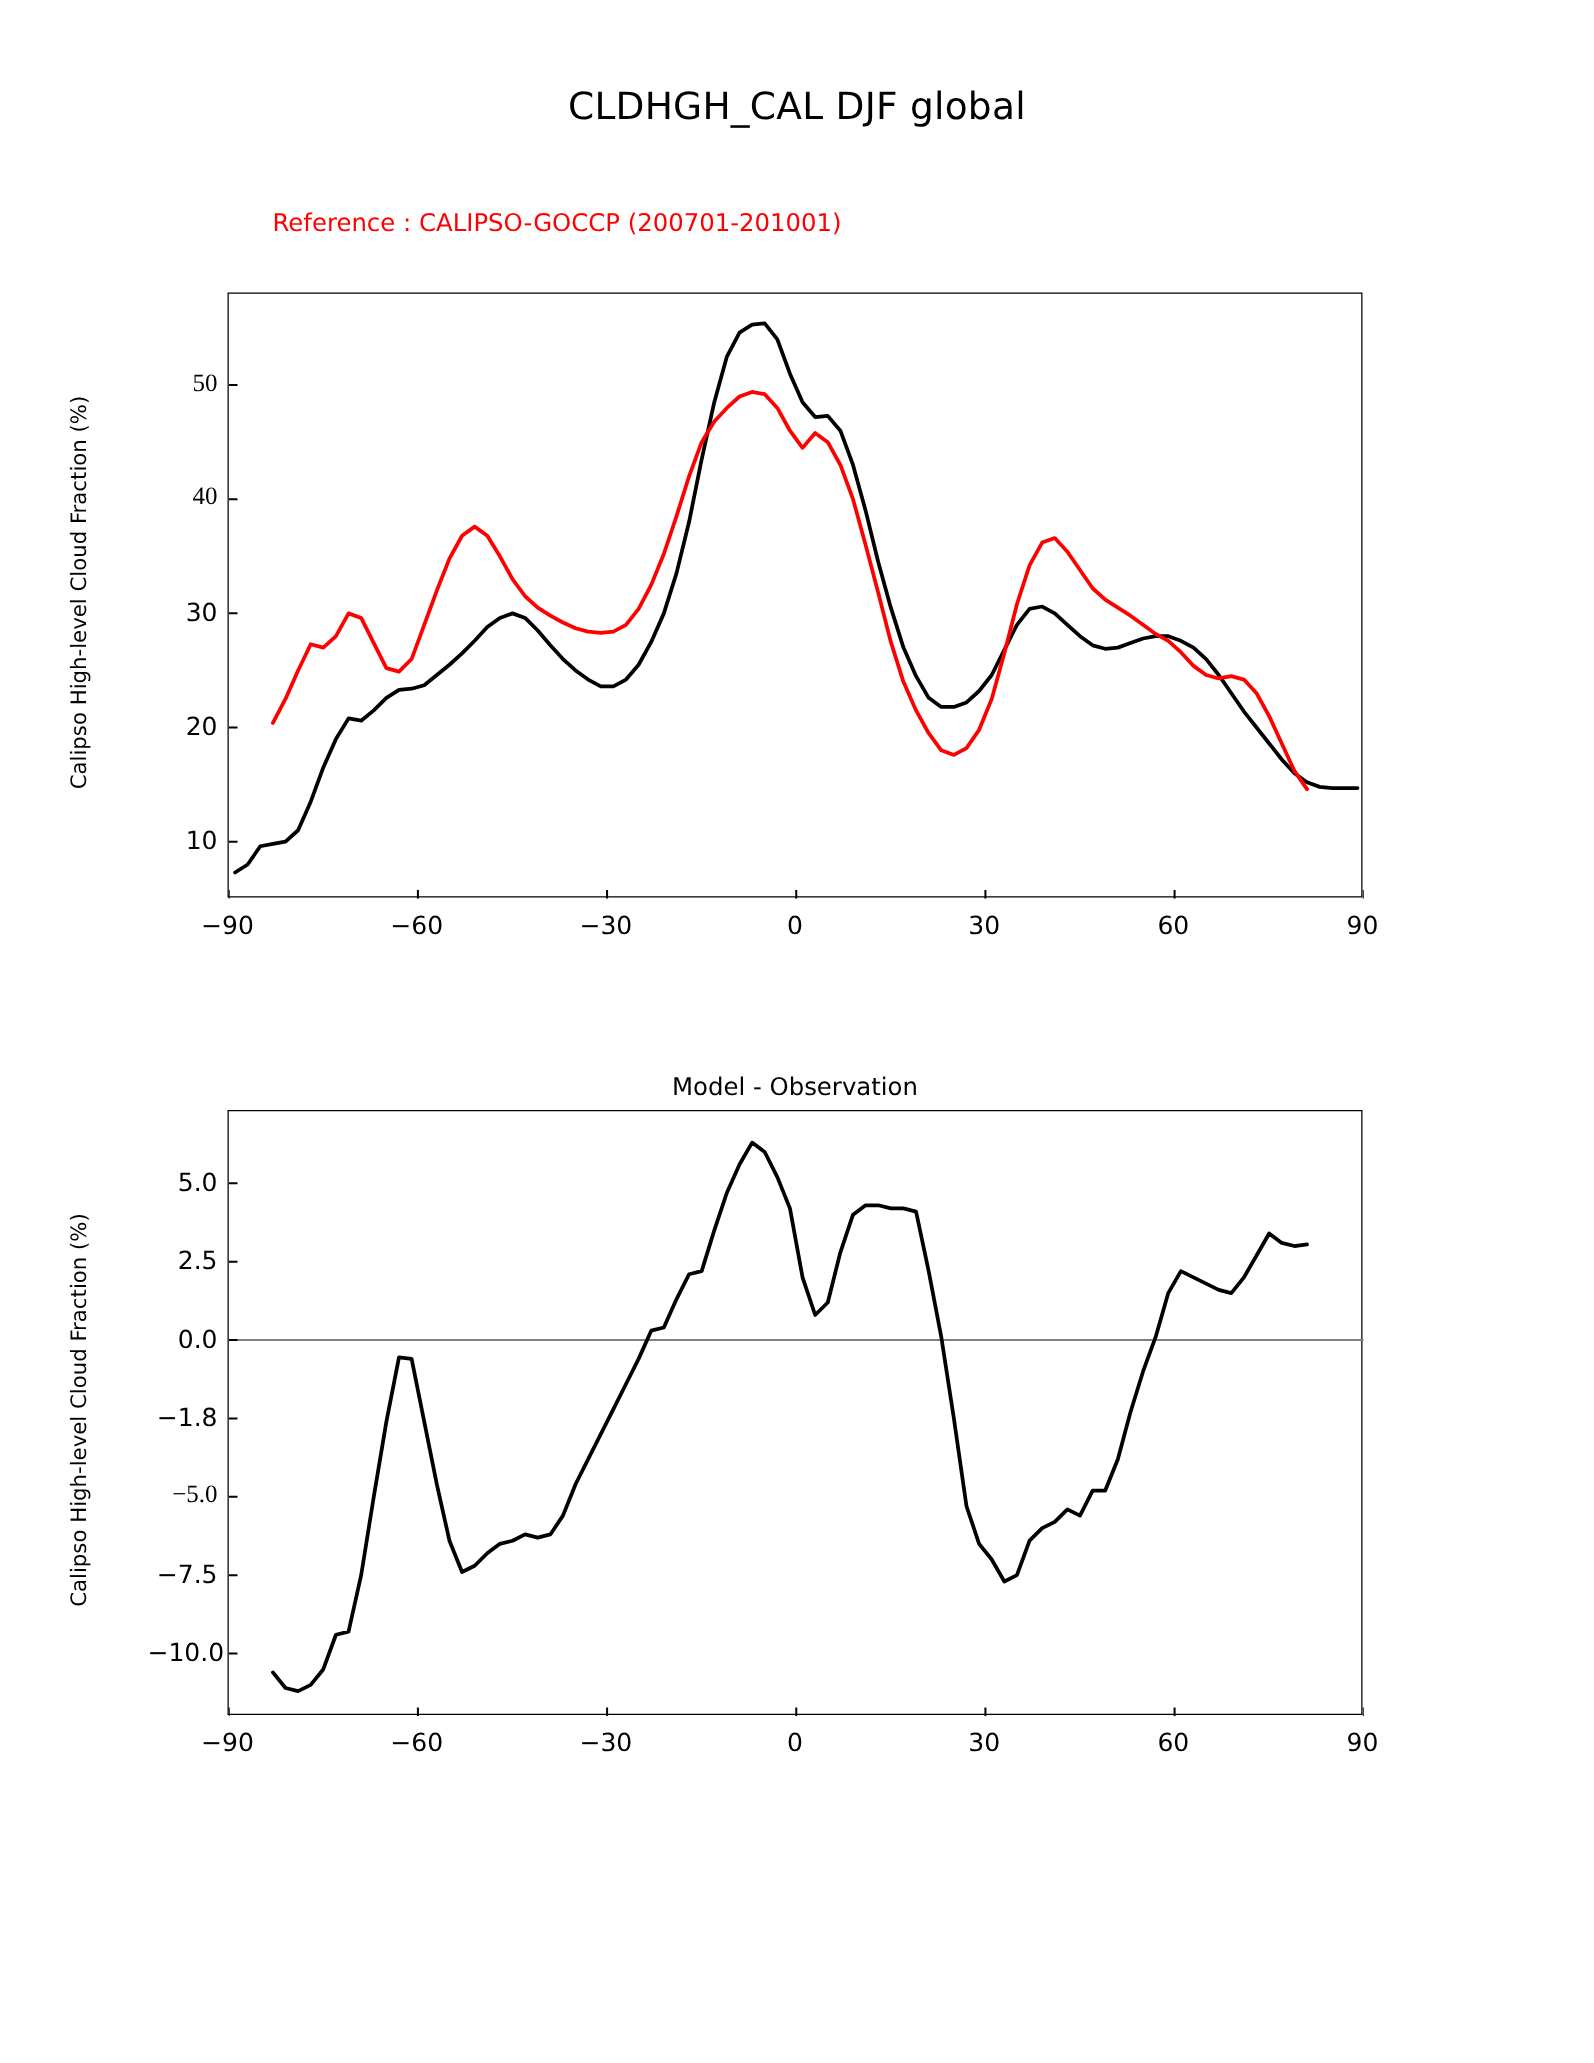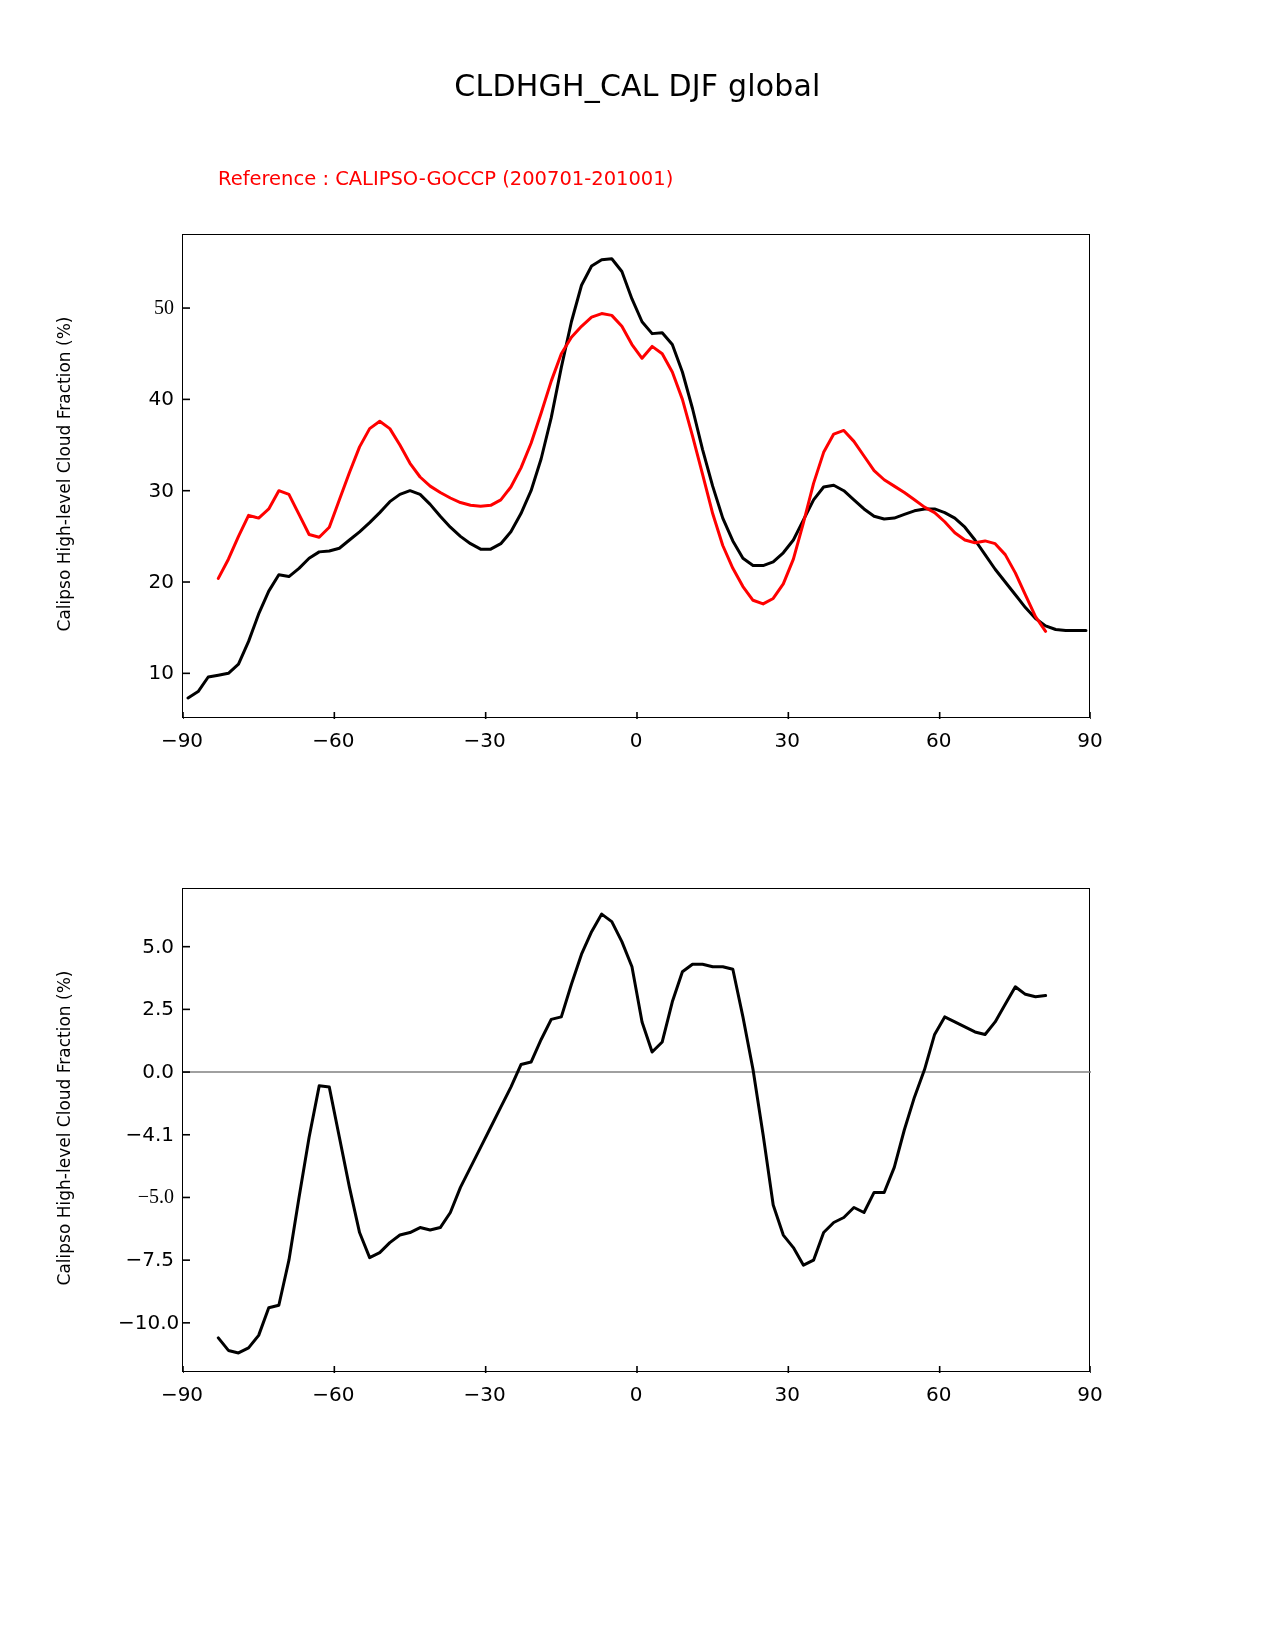--- a/index.html
+++ b/index.html
@@ -111,25 +111,26 @@
   <div class="tick-label-x" style="left: 182px; top: 728px;">−90</div>
       <div class="tick-label-x" style="left: 333.333px; top: 728px;">−60</div>
       <div class="tick-label-x" style="left: 484.667px; top: 728px;">−30</div>
       <div class="tick-label-x" style="left: 636px; top: 728px;">0</div>
       <div class="tick-label-x" style="left: 787.333px; top: 728px;">30</div>
       <div class="tick-label-x" style="left: 938.667px; top: 728px;">60</div>
       <div class="tick-label-x" style="left: 1090px; top: 728px;">90</div>
       <div class="tick-label-y" style="left: 118px; width: 56px; top: 672.34px;">10</div>
       <div class="tick-label-y" style="left: 118px; width: 56px; top: 581.019px;">20</div>
       <div class="tick-label-y" style="left: 118px; width: 56px; top: 489.698px;">30</div>
-      <div class="tick-label-y" style="left: 118px; width: 56px; top: 398.377px;">40</div>
+      <div class="tick-label-y" style="left: 118px; width: 56px; top: 398.377px; font-family: Liberation Serif, serif;">40</div>
       <div class="tick-label-y" style="left: 118px; width: 56px; top: 307.057px; font-family: Liberation Serif, serif;">50</div>
     </div>
 
   <div class="panel" id="panel-bottom" style="left: 0px; top: 0px; width: 1275px; height: 1650px;">
+    <div class="panel-title" id="title-bottom" style="left: 182px; width: 908px; top: 858px;">Model - Observation</div>
     <div class="ylabel" id="ylabel-bottom" style="width: 420px; left: -146px; top: 1118px;">Calipso High-level Cloud Fraction (%)</div>
     <div class="plot-frame" id="frame-bottom" style="left: 182px; top: 888px; width: 908px; height: 484px;">
       <svg id="svg-bottom" width="908" height="484" viewBox="0 0 908 484" preserveAspectRatio="none">
           <line x1="0" x2="908" y1="183.06735751295338" y2="183.06735751295338" stroke="#808080" stroke-width="1.6"></line>
           <path d="M35.31 448.89 L45.40 461.43 L55.49 463.94 L65.58 458.92 L75.67 446.38 L85.76 418.80 L95.84 416.29 L105.93 371.15 L116.02 308.46 L126.11 248.27 L136.20 196.86 L146.29 198.11 L156.38 248.27 L166.47 298.42 L176.56 343.56 L186.64 368.64 L196.73 363.63 L206.82 353.60 L216.91 346.07 L227.00 343.56 L237.09 338.55 L247.18 341.06 L257.27 338.55 L267.36 323.50 L277.44 298.42 L287.53 278.36 L297.62 258.30 L307.71 238.24 L317.80 218.18 L327.89 198.11 L337.98 175.54 L348.07 173.04 L358.16 150.47 L368.24 130.40 L378.33 127.90 L388.42 95.30 L398.51 65.20 L408.60 42.63 L418.69 25.08 L428.78 32.60 L438.87 52.66 L448.96 77.74 L459.04 132.91 L469.13 163.01 L479.22 152.97 L489.31 112.85 L499.40 82.76 L509.49 75.23 L519.58 75.23 L529.67 77.74 L539.76 77.74 L549.84 80.25 L559.93 127.90 L570.02 180.56 L580.11 245.76 L590.20 315.98 L600.29 346.07 L610.38 358.61 L620.47 376.17 L630.56 371.15 L640.64 343.56 L650.73 333.53 L660.82 328.52 L670.91 318.49 L681.00 323.50 L691.09 303.44 L701.18 303.44 L711.27 278.36 L721.36 240.75 L731.44 208.15 L741.53 180.56 L751.62 145.45 L761.71 127.90 L771.80 132.91 L781.89 137.93 L791.98 142.94 L802.07 145.45 L812.16 132.91 L822.24 115.36 L832.33 97.80 L842.42 105.33 L852.51 107.83 L862.60 106.58" fill="none" stroke="#000000" stroke-width="3" stroke-linejoin="round" stroke-linecap="round"></path>
           <line x1="0" x2="0" y1="484" y2="477" stroke="#000000" stroke-width="1.6"></line>
           <line x1="151.33333333333331" x2="151.33333333333331" y1="484" y2="477" stroke="#000000" stroke-width="1.6"></line>
           <line x1="302.66666666666663" x2="302.66666666666663" y1="484" y2="477" stroke="#000000" stroke-width="1.6"></line>
           <line x1="454" x2="454" y1="484" y2="477" stroke="#000000" stroke-width="1.6"></line>
           <line x1="605.3333333333333" x2="605.3333333333333" y1="484" y2="477" stroke="#000000" stroke-width="1.6"></line>
@@ -147,19 +148,19 @@
   <div class="tick-label-x" style="left: 182px; top: 1382px;">−90</div>
       <div class="tick-label-x" style="left: 333.333px; top: 1382px;">−60</div>
       <div class="tick-label-x" style="left: 484.667px; top: 1382px;">−30</div>
       <div class="tick-label-x" style="left: 636px; top: 1382px;">0</div>
       <div class="tick-label-x" style="left: 787.333px; top: 1382px;">30</div>
       <div class="tick-label-x" style="left: 938.667px; top: 1382px;">60</div>
       <div class="tick-label-x" style="left: 1090px; top: 1382px;">90</div>
       <div class="tick-label-y" style="left: 118px; width: 56px; top: 1321.84px; text-align: right;">−10.0</div>
       <div class="tick-label-y" style="left: 118px; width: 56px; top: 1259.15px;">−7.5</div>
       <div class="tick-label-y" style="left: 118px; width: 56px; top: 1196.46px; font-family: Liberation Serif, serif;">−5.0</div>
-      <div class="tick-label-y" style="left: 118px; width: 56px; top: 1133.76px;">−4.1</div>
+      <div class="tick-label-y" style="left: 118px; width: 56px; top: 1133.76px;">−1.8</div>
       <div class="tick-label-y" style="left: 118px; width: 56px; top: 1071.07px;">0.0</div>
       <div class="tick-label-y" style="left: 118px; width: 56px; top: 1008.37px;">2.5</div>
       <div class="tick-label-y" style="left: 118px; width: 56px; top: 945.679px;">5.0</div>
     </div>
 
 </div>
 
 </body></html>

